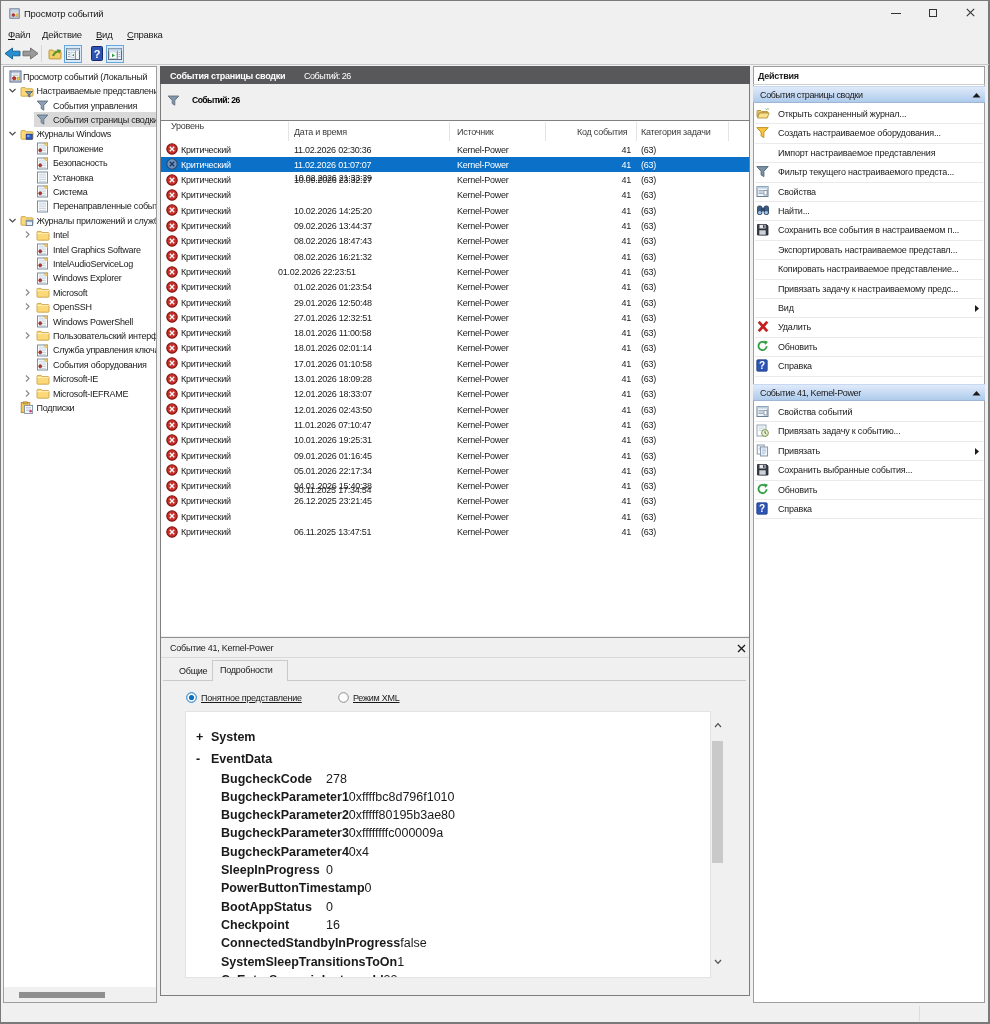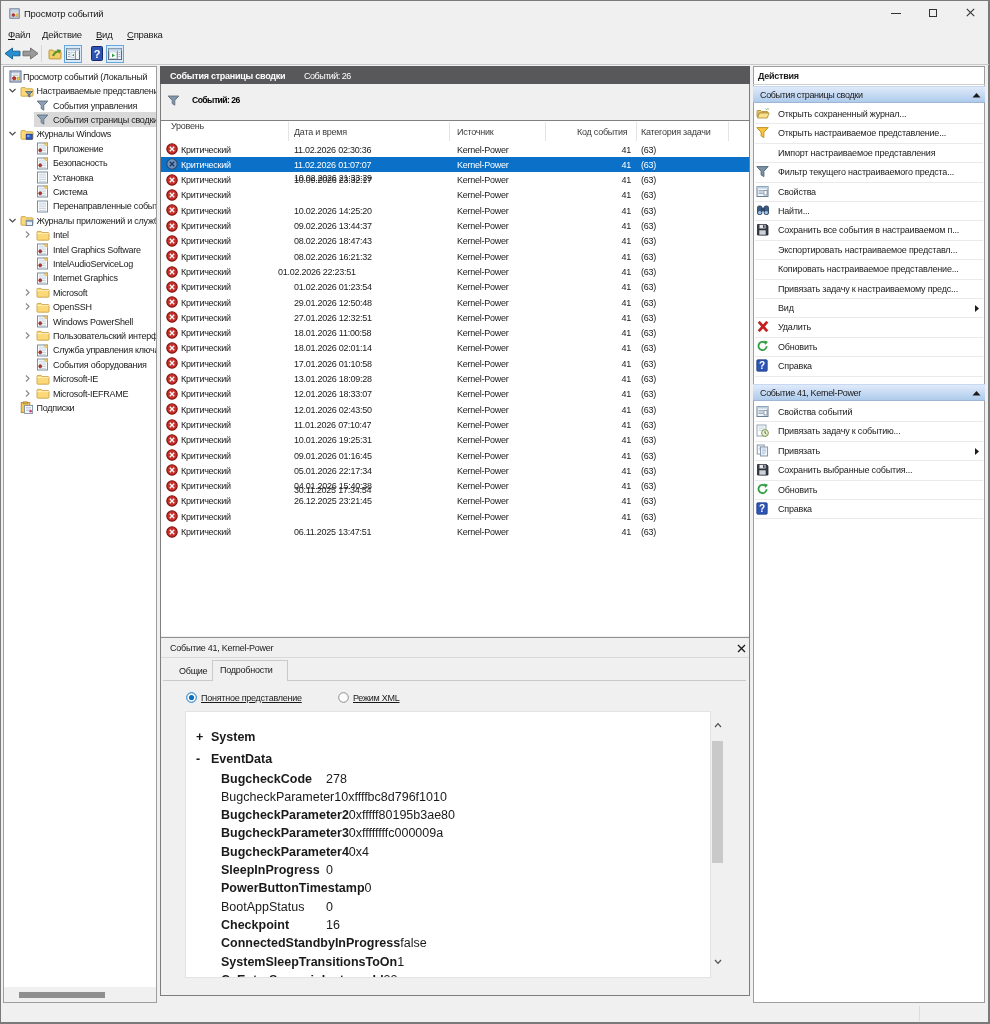--- a/index.html
+++ b/index.html
@@ -213,21 +213,21 @@
     </div>
 <div class="a txt" style="left:49px;top:192.0px">IntelAudioServiceLog</div>
 <div class="a" style="left:31.5px;top:204.8px">
       <svg style="" width="13" height="13" viewBox="0 0 13 13">
         <rect x="1.5" y="1" width="10" height="11" fill="#fff" stroke="#7a8da0" stroke-width="1"></rect>
         <path d="M3 3.2h7M3 5h7M3 6.8h7M3 8.6h7M3 10.4h7" stroke="#b9c8d8" stroke-width="0.8"></path>
         <path d="M7.5 1.2h4v3.2z" fill="#f5d86e" stroke="#caa24a" stroke-width="0.7"></path>
         <circle cx="4.2" cy="8.3" r="1.5" fill="#b43b30" stroke="#7e100d" stroke-width="0.6"></circle>
       </svg>
     </div>
-<div class="a txt" style="left:49px;top:206.4px">Internet Graphics</div>
+<div class="a txt" style="left:49px;top:206.4px">Windows Explorer</div>
 <div class="a" style="left:19px;top:220.7px">
       <svg style="" width="9" height="9" viewBox="0 0 9 9">
         <path d="M3 1.5l3 3-3 3" fill="none" stroke="#8a8a8a" stroke-width="1.2"></path>
       </svg>
     </div>
 <div class="a" style="left:31.5px;top:219.2px">
       <svg style="" width="14" height="12" viewBox="0 0 14 12">
         <path d="M1 3.2c0-.5.3-.8.8-.8h3.4l1 1.2h6c.5 0 .8.3.8.8v6c0 .5-.3.8-.8.8H1.8c-.5 0-.8-.3-.8-.8z" fill="#fbd978" stroke="#caa24a" stroke-width="0.9"></path>
         <path d="M1.2 4.6h11.6" stroke="#fdeeba" stroke-width="1"></path>
       </svg>
@@ -655,27 +655,27 @@
     </svg>
   </div>
 <div class="a txt" style="left:353px;top:693px;text-decoration:underline">Режим XML</div>
 <div class="a" style="left:185px;top:711px;width:526px;height:267px;background:#fff;border:1px solid #e3e3e3;overflow:hidden"></div>
 <div class="a" style="left:185px;top:711px;width:524px;height:266px;overflow:hidden">
 <div class="a" style="left:11px;top:18.5px;font-size:12.5px;font-weight:bold;color:#1a1a1a">+</div>
 <div class="a" style="left:26px;top:18.5px;font-size:12.5px;font-weight:bold;color:#1a1a1a">System</div>
 <div class="a" style="left:11px;top:40.5px;font-size:12.5px;font-weight:bold;color:#1a1a1a">-</div>
 <div class="a" style="left:26px;top:40.5px;font-size:12.5px;font-weight:bold;color:#1a1a1a">EventData</div>
 <div class="a" style="left:36px;top:60.5px;font-size:12.5px;white-space:nowrap;color:#1a1a1a"><span style="font-weight:bold;display:inline-block;min-width:105px">BugcheckCode</span>278</div>
-<div class="a" style="left:36px;top:78.8px;font-size:12.5px;white-space:nowrap;color:#1a1a1a"><span style="font-weight:normal;display:inline-block;min-width:105px">BugcheckParameter1</span>0xffffbc8d796f1010</div>
+<div class="a" style="left:36px;top:78.8px;font-size:12.5px;white-space:nowrap;color:#1a1a1a"><span style="font-weight:bold;display:inline-block;min-width:105px">BugcheckParameter1</span>0xffffbc8d796f1010</div>
 <div class="a" style="left:36px;top:97.1px;font-size:12.5px;white-space:nowrap;color:#1a1a1a"><span style="font-weight:bold;display:inline-block;min-width:105px">BugcheckParameter2</span>0xfffff80195b3ae80</div>
 <div class="a" style="left:36px;top:115.4px;font-size:12.5px;white-space:nowrap;color:#1a1a1a"><span style="font-weight:bold;display:inline-block;min-width:105px">BugcheckParameter3</span>0xffffffffc000009a</div>
 <div class="a" style="left:36px;top:133.7px;font-size:12.5px;white-space:nowrap;color:#1a1a1a"><span style="font-weight:bold;display:inline-block;min-width:105px">BugcheckParameter4</span>0x4</div>
 <div class="a" style="left:36px;top:152.0px;font-size:12.5px;white-space:nowrap;color:#1a1a1a"><span style="font-weight:bold;display:inline-block;min-width:105px">SleepInProgress</span>0</div>
 <div class="a" style="left:36px;top:170.3px;font-size:12.5px;white-space:nowrap;color:#1a1a1a"><span style="font-weight:bold;display:inline-block;min-width:105px">PowerButtonTimestamp</span>0</div>
-<div class="a" style="left:36px;top:188.6px;font-size:12.5px;white-space:nowrap;color:#1a1a1a"><span style="font-weight:normal;display:inline-block;min-width:105px">BootAppStatus</span>0</div>
+<div class="a" style="left:36px;top:188.6px;font-size:12.5px;white-space:nowrap;color:#1a1a1a"><span style="font-weight:bold;display:inline-block;min-width:105px">BootAppStatus</span>0</div>
 <div class="a" style="left:36px;top:206.9px;font-size:12.5px;white-space:nowrap;color:#1a1a1a"><span style="font-weight:bold;display:inline-block;min-width:105px">Checkpoint</span>16</div>
 <div class="a" style="left:36px;top:225.2px;font-size:12.5px;white-space:nowrap;color:#1a1a1a"><span style="font-weight:bold;display:inline-block;min-width:105px">ConnectedStandbyInProgress</span>false</div>
 <div class="a" style="left:36px;top:243.5px;font-size:12.5px;white-space:nowrap;color:#1a1a1a"><span style="font-weight:bold;display:inline-block;min-width:105px">SystemSleepTransitionsToOn</span>1</div>
 <div class="a" style="left:36px;top:261.8px;font-size:12.5px;white-space:nowrap;color:#1a1a1a"><span style="font-weight:bold;display:inline-block;min-width:105px">CsEntryScenarioInstanceId</span>22</div>
 </div>
 <div class="a" style="left:711px;top:711px;width:13px;height:265px;background:#f0f0f0"></div>
 <div class="a" style="left:714px;top:722px">
     <svg style="" width="8" height="6" viewBox="0 0 8 6">
       <path d="M1 5l3-3.4L7 5" fill="none" stroke="#505050" stroke-width="1.2"></path>
     </svg>
@@ -703,21 +703,21 @@
       <path d="M9.5 1.5l1.2 1.4M11.8 1l.4 1.8" stroke="#7fb953" stroke-width="1"></path>
     </svg>
   </div>
 <div class="a itx" style="left:778px;top:109.0px">Открыть сохраненный журнал...</div>
 <div class="a sep" style="left:755px;top:123.4px;width:228px"></div>
 <div class="a" style="left:756px;top:126.4px">
     <svg style="" width="13" height="13" viewBox="0 0 13 13">
       <path d="M0.8 1.6h11.4l-4.3 4.6v5.4l-2.8-1.7V6.2z" fill="#f8c53a" stroke="#b98a1d" stroke-width="0.9"></path>
     </svg>
   </div>
-<div class="a itx" style="left:778px;top:128.4px">Открыть настраиваемое представление...</div>
+<div class="a itx" style="left:778px;top:128.4px">Создать настраиваемое оборудования...</div>
 <div class="a sep" style="left:755px;top:142.8px;width:228px"></div>
 <div class="a itx" style="left:778px;top:147.8px">Импорт настраиваемое представления</div>
 <div class="a sep" style="left:755px;top:162.2px;width:228px"></div>
 <div class="a" style="left:756px;top:165.2px">
     <svg style="" width="13" height="13" viewBox="0 0 13 13">
       <path d="M0.8 1.6h11.4l-4.3 4.6v5.4l-2.8-1.7V6.2z" fill="#7d93a8" stroke="#4d6272" stroke-width="0.9"></path>
     </svg>
   </div>
 <div class="a itx" style="left:778px;top:167.2px">Фильтр текущего настраиваемого предста...</div>
 <div class="a sep" style="left:755px;top:181.6px;width:228px"></div>

